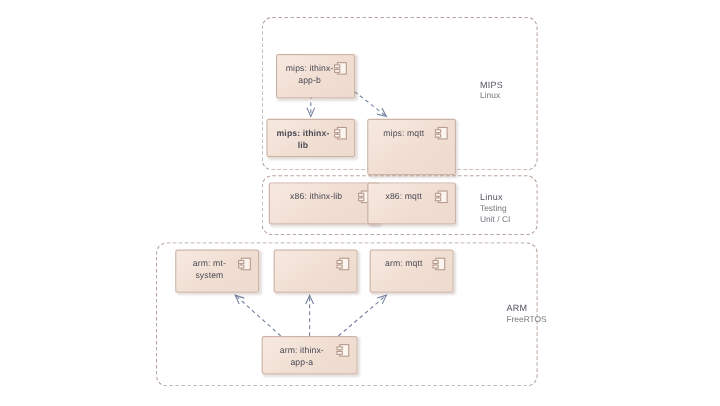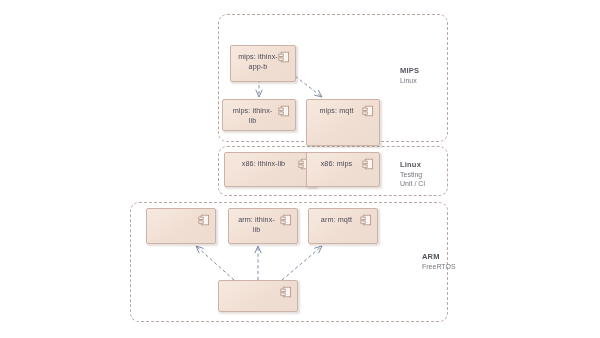--- a/index.html
+++ b/index.html
@@ -23,21 +23,21 @@
     border-radius: 9px;
     box-sizing: border-box;
     background: transparent;
   }
   .group-label {
     position: absolute;
     color: #6e6e78;
     line-height: 1.33;
   }
   .group-label .gl-title {
-    font-weight: bold;
+    font-weight: normal;
     font-size: 7.5px;
     color: #55555f;
     display: block;
     letter-spacing: 0.2px;
   }
   .group-label .gl-sub {
     font-weight: normal;
     font-size: 7px;
     color: #76767f;
     display: block;
@@ -126,21 +126,21 @@
         <div class="cmp-label">
           <div>mips: ithinx-</div>
           <div>app-b</div>
         </div>
         <svg class="cmp-icon" viewBox="0 0 12 12">
           <rect x="3.2" y="1.2" width="7.4" height="9.6" fill="#fbf4ef" stroke="#b59a8c" stroke-width="0.9"></rect>
           <rect x="0.8" y="3.1" width="4.4" height="2.4" fill="#fbf4ef" stroke="#b59a8c" stroke-width="0.9"></rect>
           <rect x="0.8" y="6.9" width="4.4" height="2.4" fill="#fbf4ef" stroke="#b59a8c" stroke-width="0.9"></rect>
         </svg>
       </div>
-      <div class="component" style="left: 222px; top: 99px; width: 74px; height: 32px;">
+      <div class="component" style="left: 222px; top: 99px; width: 74px; height: 32px; font-weight: bold;">
         <div class="cmp-label">
           <div>mips: ithinx-lib</div>
         </div>
         <svg class="cmp-icon" viewBox="0 0 12 12">
           <rect x="3.2" y="1.2" width="7.4" height="9.6" fill="#fbf4ef" stroke="#b59a8c" stroke-width="0.9"></rect>
           <rect x="0.8" y="3.1" width="4.4" height="2.4" fill="#fbf4ef" stroke="#b59a8c" stroke-width="0.9"></rect>
           <rect x="0.8" y="6.9" width="4.4" height="2.4" fill="#fbf4ef" stroke="#b59a8c" stroke-width="0.9"></rect>
         </svg>
       </div>
       <div class="component" style="left: 306px; top: 99px; width: 74px; height: 47px;">
@@ -158,56 +158,59 @@
           <div>x86: ithinx-lib</div>
         </div>
         <svg class="cmp-icon" viewBox="0 0 12 12">
           <rect x="3.2" y="1.2" width="7.4" height="9.6" fill="#fbf4ef" stroke="#b59a8c" stroke-width="0.9"></rect>
           <rect x="0.8" y="3.1" width="4.4" height="2.4" fill="#fbf4ef" stroke="#b59a8c" stroke-width="0.9"></rect>
           <rect x="0.8" y="6.9" width="4.4" height="2.4" fill="#fbf4ef" stroke="#b59a8c" stroke-width="0.9"></rect>
         </svg>
       </div>
       <div class="component" style="left: 306px; top: 152px; width: 74px; height: 35px;">
         <div class="cmp-label">
-          <div>x86: mips</div>
+          <div>x86: mqtt</div>
         </div>
         <svg class="cmp-icon" viewBox="0 0 12 12">
           <rect x="3.2" y="1.2" width="7.4" height="9.6" fill="#fbf4ef" stroke="#b59a8c" stroke-width="0.9"></rect>
           <rect x="0.8" y="3.1" width="4.4" height="2.4" fill="#fbf4ef" stroke="#b59a8c" stroke-width="0.9"></rect>
           <rect x="0.8" y="6.9" width="4.4" height="2.4" fill="#fbf4ef" stroke="#b59a8c" stroke-width="0.9"></rect>
         </svg>
       </div>
       <div class="component" style="left: 146px; top: 208px; width: 70px; height: 36px;">
+        <div class="cmp-label">
+          <div>arm: mt-system</div>
+        </div>
         <svg class="cmp-icon" viewBox="0 0 12 12">
           <rect x="3.2" y="1.2" width="7.4" height="9.6" fill="#fbf4ef" stroke="#b59a8c" stroke-width="0.9"></rect>
           <rect x="0.8" y="3.1" width="4.4" height="2.4" fill="#fbf4ef" stroke="#b59a8c" stroke-width="0.9"></rect>
           <rect x="0.8" y="6.9" width="4.4" height="2.4" fill="#fbf4ef" stroke="#b59a8c" stroke-width="0.9"></rect>
         </svg>
       </div>
       <div class="component" style="left: 228px; top: 208px; width: 70px; height: 36px;">
-        <div class="cmp-label">
-          <div>arm: ithinx-lib</div>
-        </div>
         <svg class="cmp-icon" viewBox="0 0 12 12">
           <rect x="3.2" y="1.2" width="7.4" height="9.6" fill="#fbf4ef" stroke="#b59a8c" stroke-width="0.9"></rect>
           <rect x="0.8" y="3.1" width="4.4" height="2.4" fill="#fbf4ef" stroke="#b59a8c" stroke-width="0.9"></rect>
           <rect x="0.8" y="6.9" width="4.4" height="2.4" fill="#fbf4ef" stroke="#b59a8c" stroke-width="0.9"></rect>
         </svg>
       </div>
       <div class="component" style="left: 308px; top: 208px; width: 70px; height: 36px; padding-left: 40px;">
         <div class="cmp-label">
           <div>arm: mqtt</div>
         </div>
         <svg class="cmp-icon" viewBox="0 0 12 12">
           <rect x="3.2" y="1.2" width="7.4" height="9.6" fill="#fbf4ef" stroke="#b59a8c" stroke-width="0.9"></rect>
           <rect x="0.8" y="3.1" width="4.4" height="2.4" fill="#fbf4ef" stroke="#b59a8c" stroke-width="0.9"></rect>
           <rect x="0.8" y="6.9" width="4.4" height="2.4" fill="#fbf4ef" stroke="#b59a8c" stroke-width="0.9"></rect>
         </svg>
       </div>
       <div class="component" style="left: 218px; top: 280px; width: 80px; height: 32px;">
+        <div class="cmp-label">
+          <div>arm: ithinx-app-a</div>
+        </div>
         <svg class="cmp-icon" viewBox="0 0 12 12">
           <rect x="3.2" y="1.2" width="7.4" height="9.6" fill="#fbf4ef" stroke="#b59a8c" stroke-width="0.9"></rect>
           <rect x="0.8" y="3.1" width="4.4" height="2.4" fill="#fbf4ef" stroke="#b59a8c" stroke-width="0.9"></rect>
           <rect x="0.8" y="6.9" width="4.4" height="2.4" fill="#fbf4ef" stroke="#b59a8c" stroke-width="0.9"></rect>
         </svg>
       </div>
     </div>
 
 </div>
 

